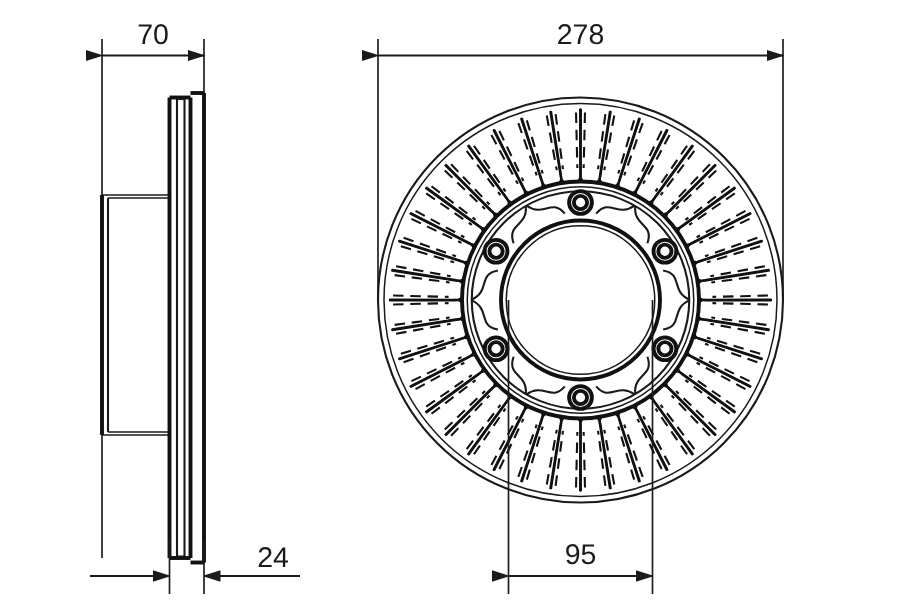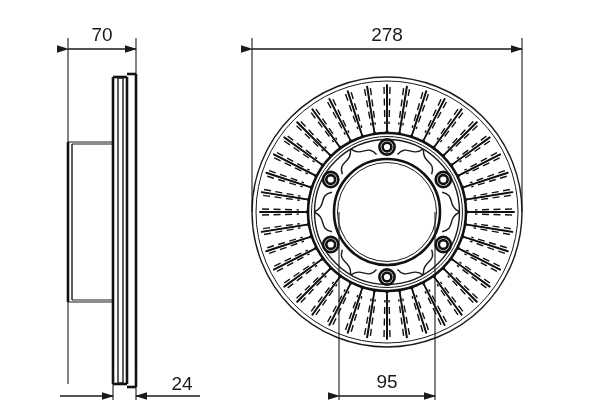--- a/index.html
+++ b/index.html
@@ -12,21 +12,20 @@
     width: 600px;
     height: 400px;
     overflow: hidden;
     font-family: "Liberation Sans", sans-serif;
   }
   #drawing-root {
     position: relative;
     width: 600px;
     height: 378px;
     background: #ffffff;
-    margin-top: 12px;
   }
   svg#technical-drawing {
     display: block;
     width: 600px;
     height: 400px;
   }
   .dim-text {
     font-family: "Liberation Sans", sans-serif;
     font-size: 19px;
     fill: #1a1a1a;

